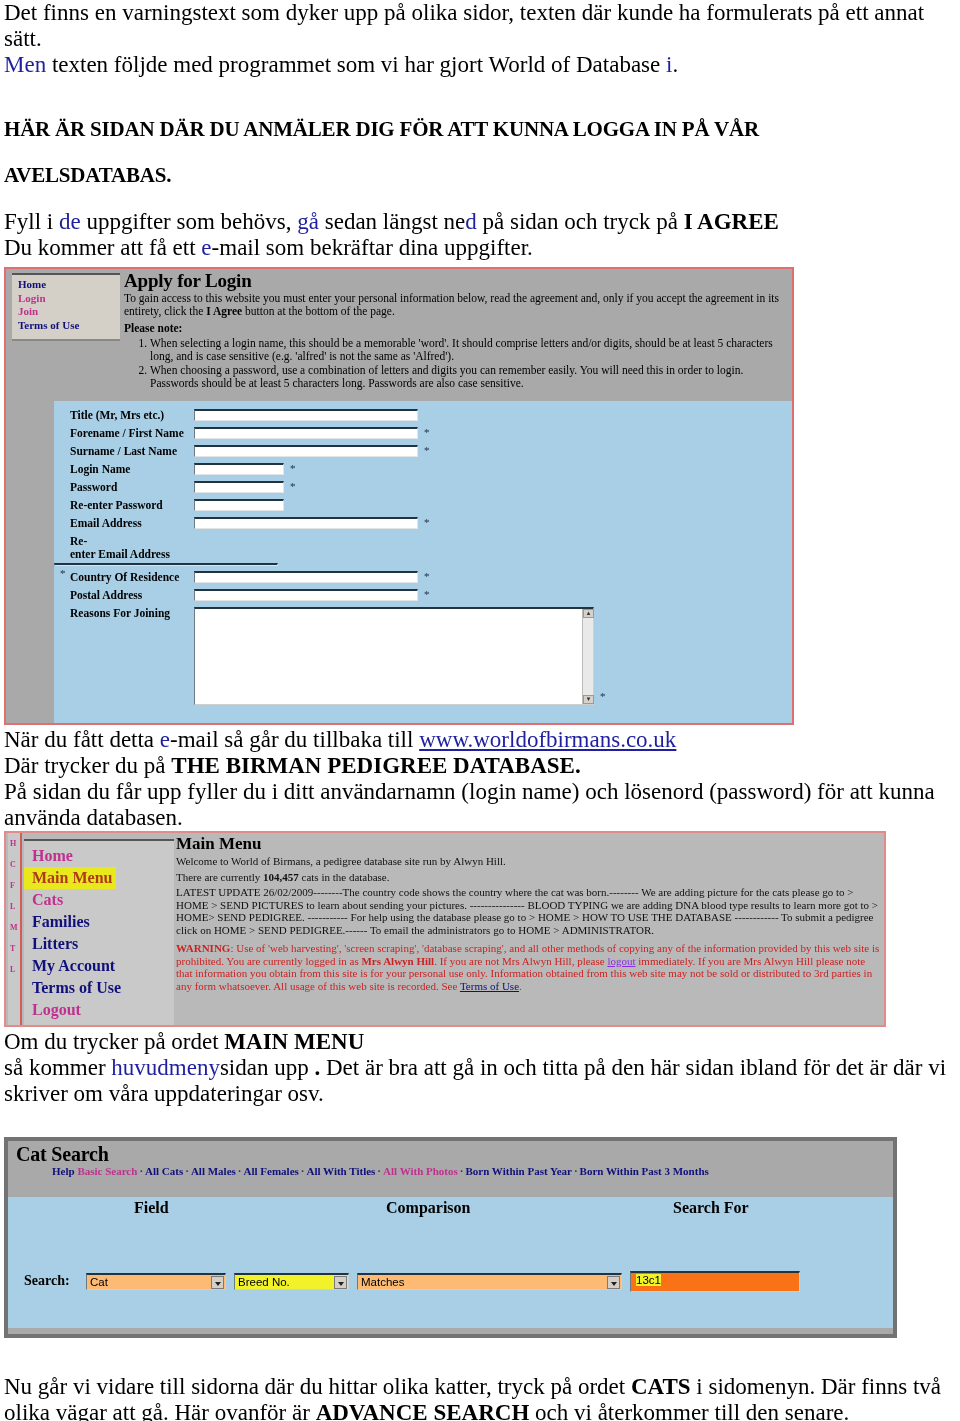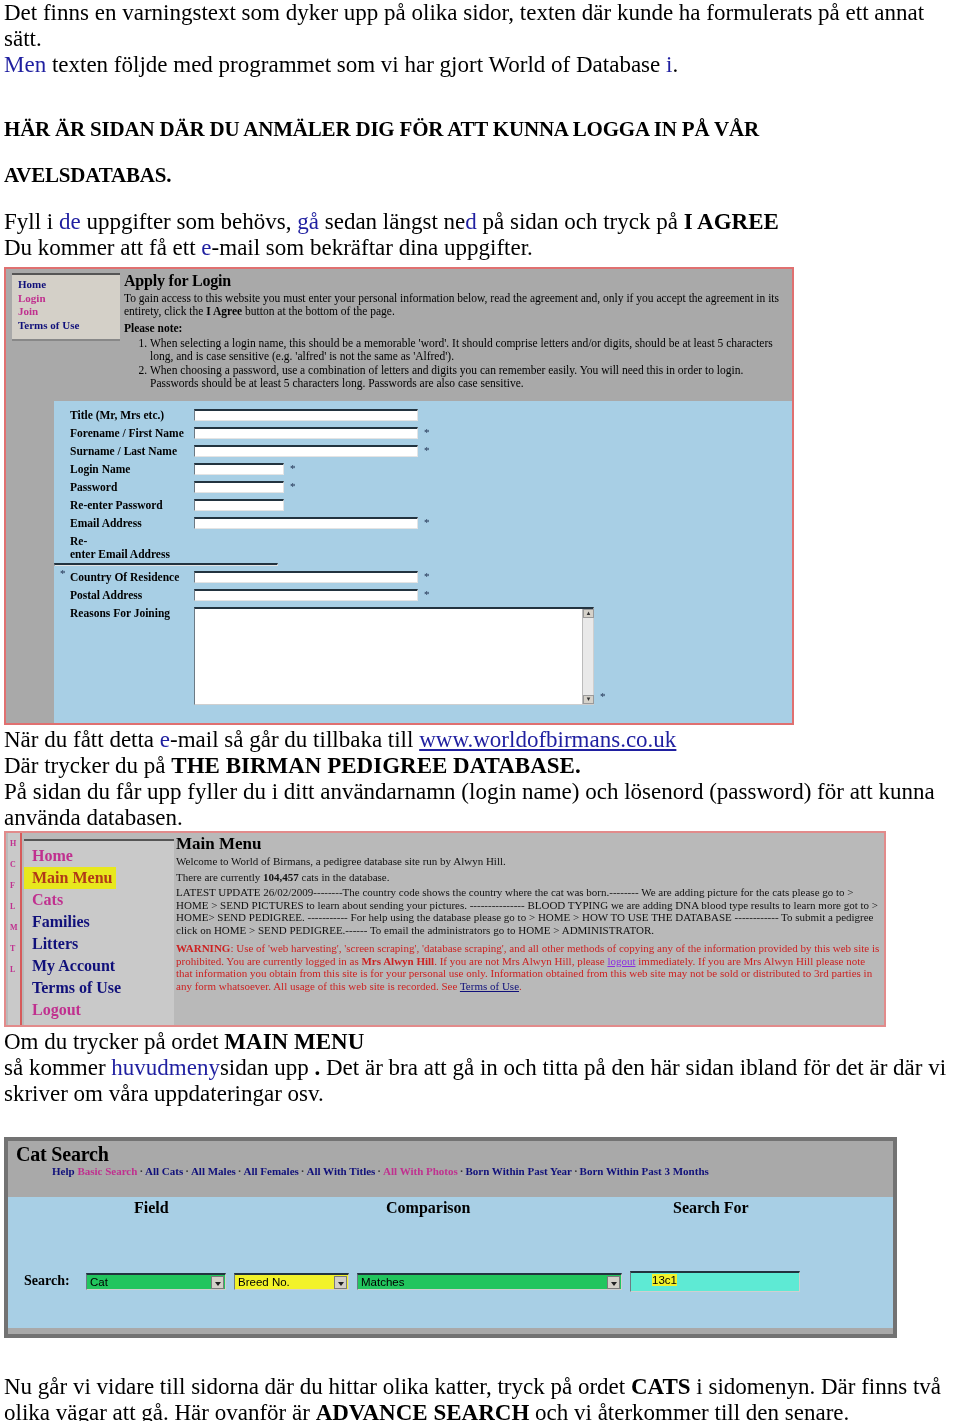--- a/index.html
+++ b/index.html
@@ -36,21 +36,21 @@
     position:absolute; left:6px; top:4px; width:108px; height:68px;
     background:#d4d0c8;
     border-top:2px solid #555; border-bottom:2px solid #888;
     padding:3px 0 0 6px;
   }
   .login-side a { display:block; font-size:11px; font-weight:bold; line-height:13.5px; text-decoration:none; }
   .nv { color:#10107a; }
   .mg { color:#c0308f; }
 
   .login-body { position:absolute; left:118px; top:2px; right:2px; }
-  .login-h1 { font-size:16px; font-weight:bold; line-height:20px; margin:0 0 1px 0; letter-spacing:-0.2px; }
+  .login-h1 { font-size:19px; font-weight:bold; line-height:20px; margin:0 0 1px 0; letter-spacing:-0.2px; }
   .login-intro { font-size:11.5px; line-height:13px; margin:0 0 4px 0; }
   .login-note { font-size:11.5px; font-weight:bold; line-height:13px; margin:0 0 2px 0; }
   .login-ol { margin:0; padding-left:26px; }
   .login-ol li { font-size:11.5px; line-height:13px; margin-bottom:1px; }
 
   .login-form {
     position:absolute; left:48px; top:132px; right:0; bottom:0;
     background:#a8cfe5;
   }
   .frow { display:flex; align-items:flex-start; height:18px; }
@@ -101,43 +101,43 @@
   }
   .cs-h1 { font-size:20px; font-weight:bold; padding:3px 0 0 8px; line-height:21px; letter-spacing:-0.2px; }
   .cs-nav { padding:0 0 4px 8px; font-size:11px; font-weight:bold;margin-left:36px; }
   .cs-nav a { text-decoration:none; }
   .cs-nav .sep { color:#333; padding:0 2px; }
   .cs-grid { position:absolute; left:0; right:0; top:56px; bottom:6px; background:#a8cfe5; }
   .cs-head { display:flex; font-size:16px; font-weight:bold; padding:2px 0 4px 0; }
   .cs-row { display:flex; align-items:center; height:24px;margin-top:48px; }
   .cs-rowlabel { width:78px; font-size:14px; font-weight:bold; text-align:left; padding-left:16px; }
   .sel {
-    height:17px; background:#22c55e;
+    height:17px; background:#fdba74;
     border-top:2px solid #22333f; border-left:1px solid #6c7a84;
     border-right:1px solid #cfcfcf; border-bottom:1px solid #cfcfcf;
     position:relative; font-size:11.5px; line-height:15px; padding-left:3px; color:#000;
     font-family:"Liberation Sans","DejaVu Sans",sans-serif; overflow:hidden; white-space:nowrap;
   }
   .sel .arrow {
     position:absolute; right:1px; top:1px; width:13px; height:13px;
     background:#d4d0c8; border:1px solid #7a7a7a;
   }
   .sel .arrow::after {
     content:""; position:absolute; left:3px; top:5px;
     border-left:3px solid transparent; border-right:3px solid transparent;
     border-top:4px solid #222;
   }
   .sel.dim { color:#777; }
   .sel.dim .arrow { background:#e3e1dc; border-color:#b5b5b5; }
   .sel.dim .arrow::after { border-top-color:#a0a0a0; }
   .txt {
-    height:21px; background:#5eead4;
+    height:21px; background:#f97316;
     border-top:2px solid #22333f; border-left:1px solid #6c7a84;
     border-right:1px solid #cfcfcf; border-bottom:1px solid #cfcfcf;
-    font-size:11.5px; line-height:15px; padding-left:21px;
+    font-size:11.5px; line-height:15px; padding-left:5px;
     font-family:"Liberation Sans","DejaVu Sans",sans-serif; overflow:hidden; white-space:nowrap;
   }
   .hlyellow { background:#f2f22a; }
   .btn-search {
     width:60px; height:19px; background:#d4d0c8;
     border-top:1px solid #fff; border-left:1px solid #fff;
     border-right:2px solid #333; border-bottom:2px solid #333;
     font-size:12px; font-family:"Liberation Sans","DejaVu Sans",sans-serif;
     text-align:center; line-height:17px;
   }

